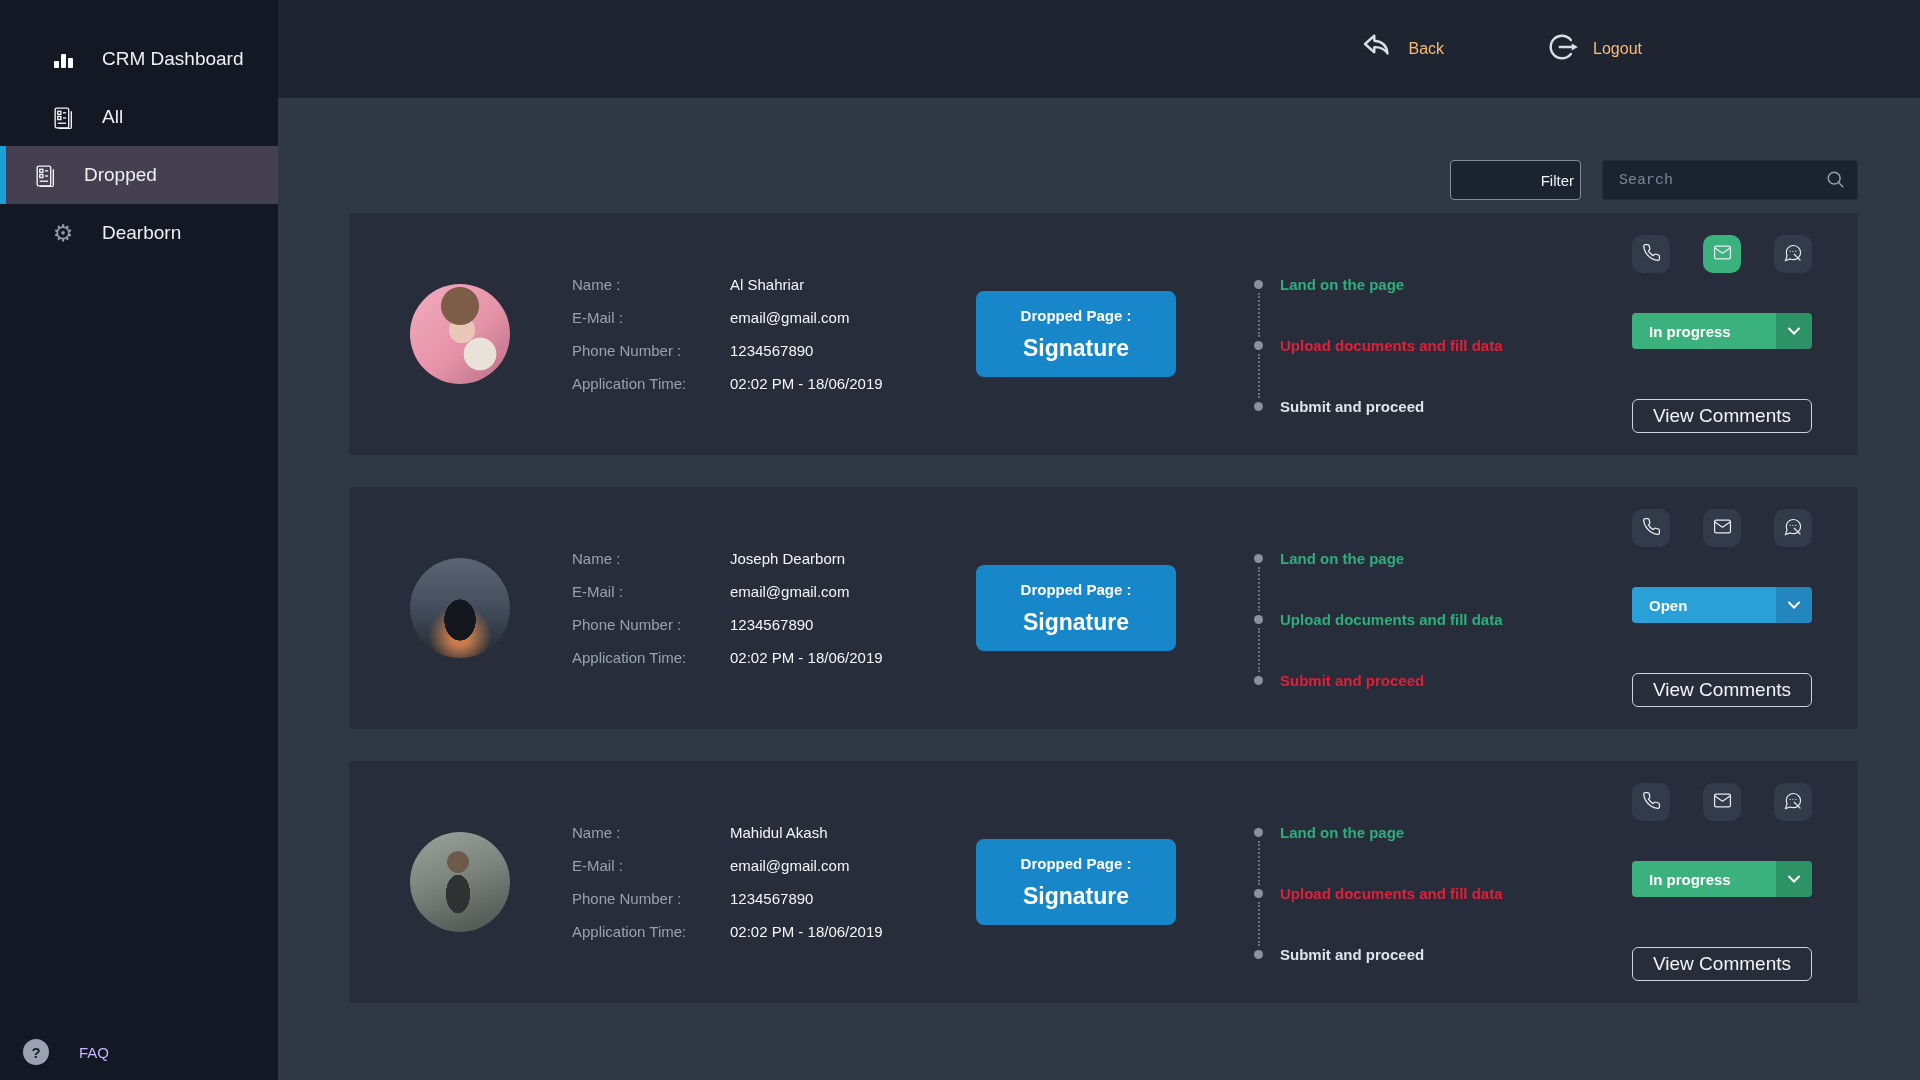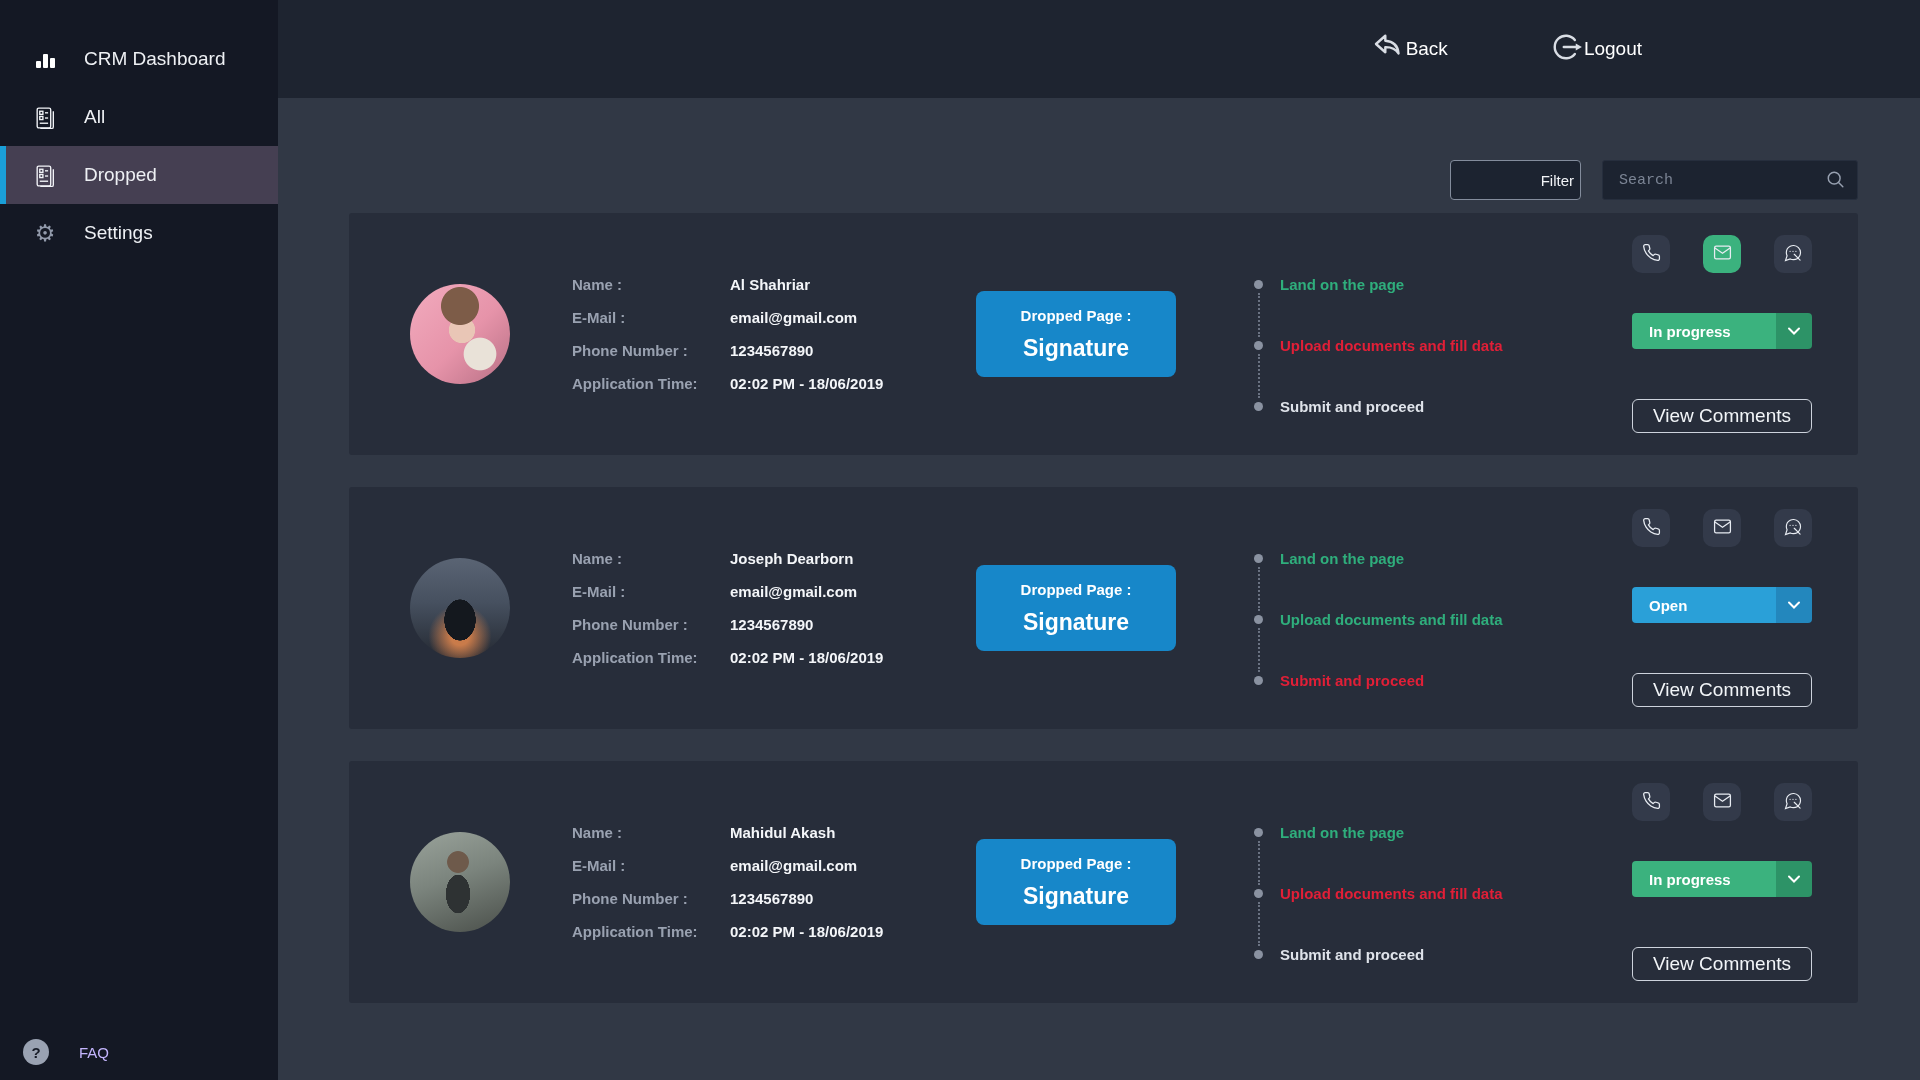--- a/index.html
+++ b/index.html
@@ -10,39 +10,39 @@
     background:#313845; position:relative; color:#eef1f5;
   }
   
   .sidebar {
     position:absolute; left:0; top:0; width:278px; height:1080px;
     background:#141824; z-index:5;
   }
   .side-title { padding:205px 0 0 30px; font-size:22px; color:#ffffff; letter-spacing:.3px; }
   .side-nav { margin-top:30px; display:flex; flex-direction:column; }
   .nav-item {
-    height:58px; display:flex; align-items:center; padding-left:30px;
+    height:58px; display:flex; align-items:center; padding-left:48px;
     cursor:pointer; color:#eef0f4; font-size:19px;
   }
   .nav-item.active { background:#453f52; border-left:6px solid #1a9fd8; padding-left:24px; }
   .nav-icon { width:30px; display:flex; justify-content:center; color:#f2f4f8; }
   .nav-label { margin-left:24px; }
   .gear-glyph { font-family:"DejaVu Sans", sans-serif; font-size:23px; color:#929aab; line-height:1; }
   .side-faq { position:absolute; left:23px; bottom:15px; display:flex; align-items:center; cursor:pointer; }
   .q-circle {
     width:26px; height:26px; border-radius:50%; background:#9aa2b2; color:#171b27;
     font-size:15px; font-weight:bold; display:flex; align-items:center; justify-content:center;
   }
   .faq-label { margin-left:30px; font-size:15px; color:#c4b5fd; }
   
   .topbar {
     position:absolute; left:278px; right:0; top:0; height:98px; background:#1e2430;
     display:flex; align-items:center; justify-content:flex-end; gap:88px; padding-right:272px;
   }
-  .top-btn { display:flex; align-items:center; gap:0; cursor:pointer; background:none; border:none; color:#ffffff; font-size:19px; font-family:inherit; }
+  .top-btn { display:flex; align-items:center; gap:13px; cursor:pointer; background:none; border:none; color:#fdba74; font-size:16px; font-family:inherit; }
   .top-btn svg { color:#d9dde4; }
   
   .main { position:absolute; left:278px; right:0; top:98px; bottom:0; background:#313845; }
   .toolbar { display:flex; justify-content:flex-end; align-items:center; gap:21px; margin:62px 62px 0 0; }
   .filter-btn {
     width:131px; height:40px; background:#1c2330; border:1px solid #838c9c; border-radius:4px;
     color:#f1f3f6; font-size:15px; font-family:inherit; cursor:pointer;text-align:right;
   }
   .search-wrap { position:relative; width:256px; height:40px; }
   .search-input {
@@ -72,21 +72,21 @@
       linear-gradient(180deg, #5a6474 0%, #46505f 45%, #242932 100%);
   }
   .avatar-3 {
     background:
       radial-gradient(ellipse 20% 32% at 48% 62%, #2e3233 0 60%, rgba(46,50,51,0) 61%),
       radial-gradient(circle at 48% 30%, #6e5a4b 0 12%, rgba(110,90,75,0) 13%),
       linear-gradient(160deg, #9aa39b 0%, #7b847d 45%, #4a4f4a 100%);
   }
   .fields {
     margin-left:62px; width:330px; display:grid; grid-template-columns:158px 1fr;
-    row-gap:16px; font-size:15px; align-items:center;font-weight:bold;
+    row-gap:16px; font-size:15px; align-items:center;
   }
   .flabel { color:#99a1b0; }
   .fvalue { color:#f4f6f9; }
   .dropped {
     width:200px; height:86px; margin-left:74px; background:#1787c9; border-radius:8px;
     color:#fff; display:flex; flex-direction:column; align-items:center; justify-content:center; gap:11px;
     flex:none;
   }
   .dropped-label { font-size:15px; font-weight:bold; }
   .dropped-value { font-size:23px; font-weight:bold; }
@@ -156,21 +156,21 @@
             <line x1="11.5" y1="12.5" x2="14.5" y2="12.5"></line>
           <line x1="6.5" y1="17.5" x2="14.5" y2="17.5"></line>
         </svg>
       </span>
       <span class="nav-label">Dropped</span>
     </div>
     <div class="nav-item">
       <span class="nav-icon">
           <span class="gear-glyph">⚙</span>
         </span>
-      <span class="nav-label">Settings</span>
+      <span class="nav-label">Dearborn</span>
     </div>
   </nav>
   <div class="side-faq">
     <span class="q-circle">?</span>
     <span class="faq-label">FAQ</span>
   </div>
 </aside>
 
 <header class="topbar">
   <button class="top-btn">

